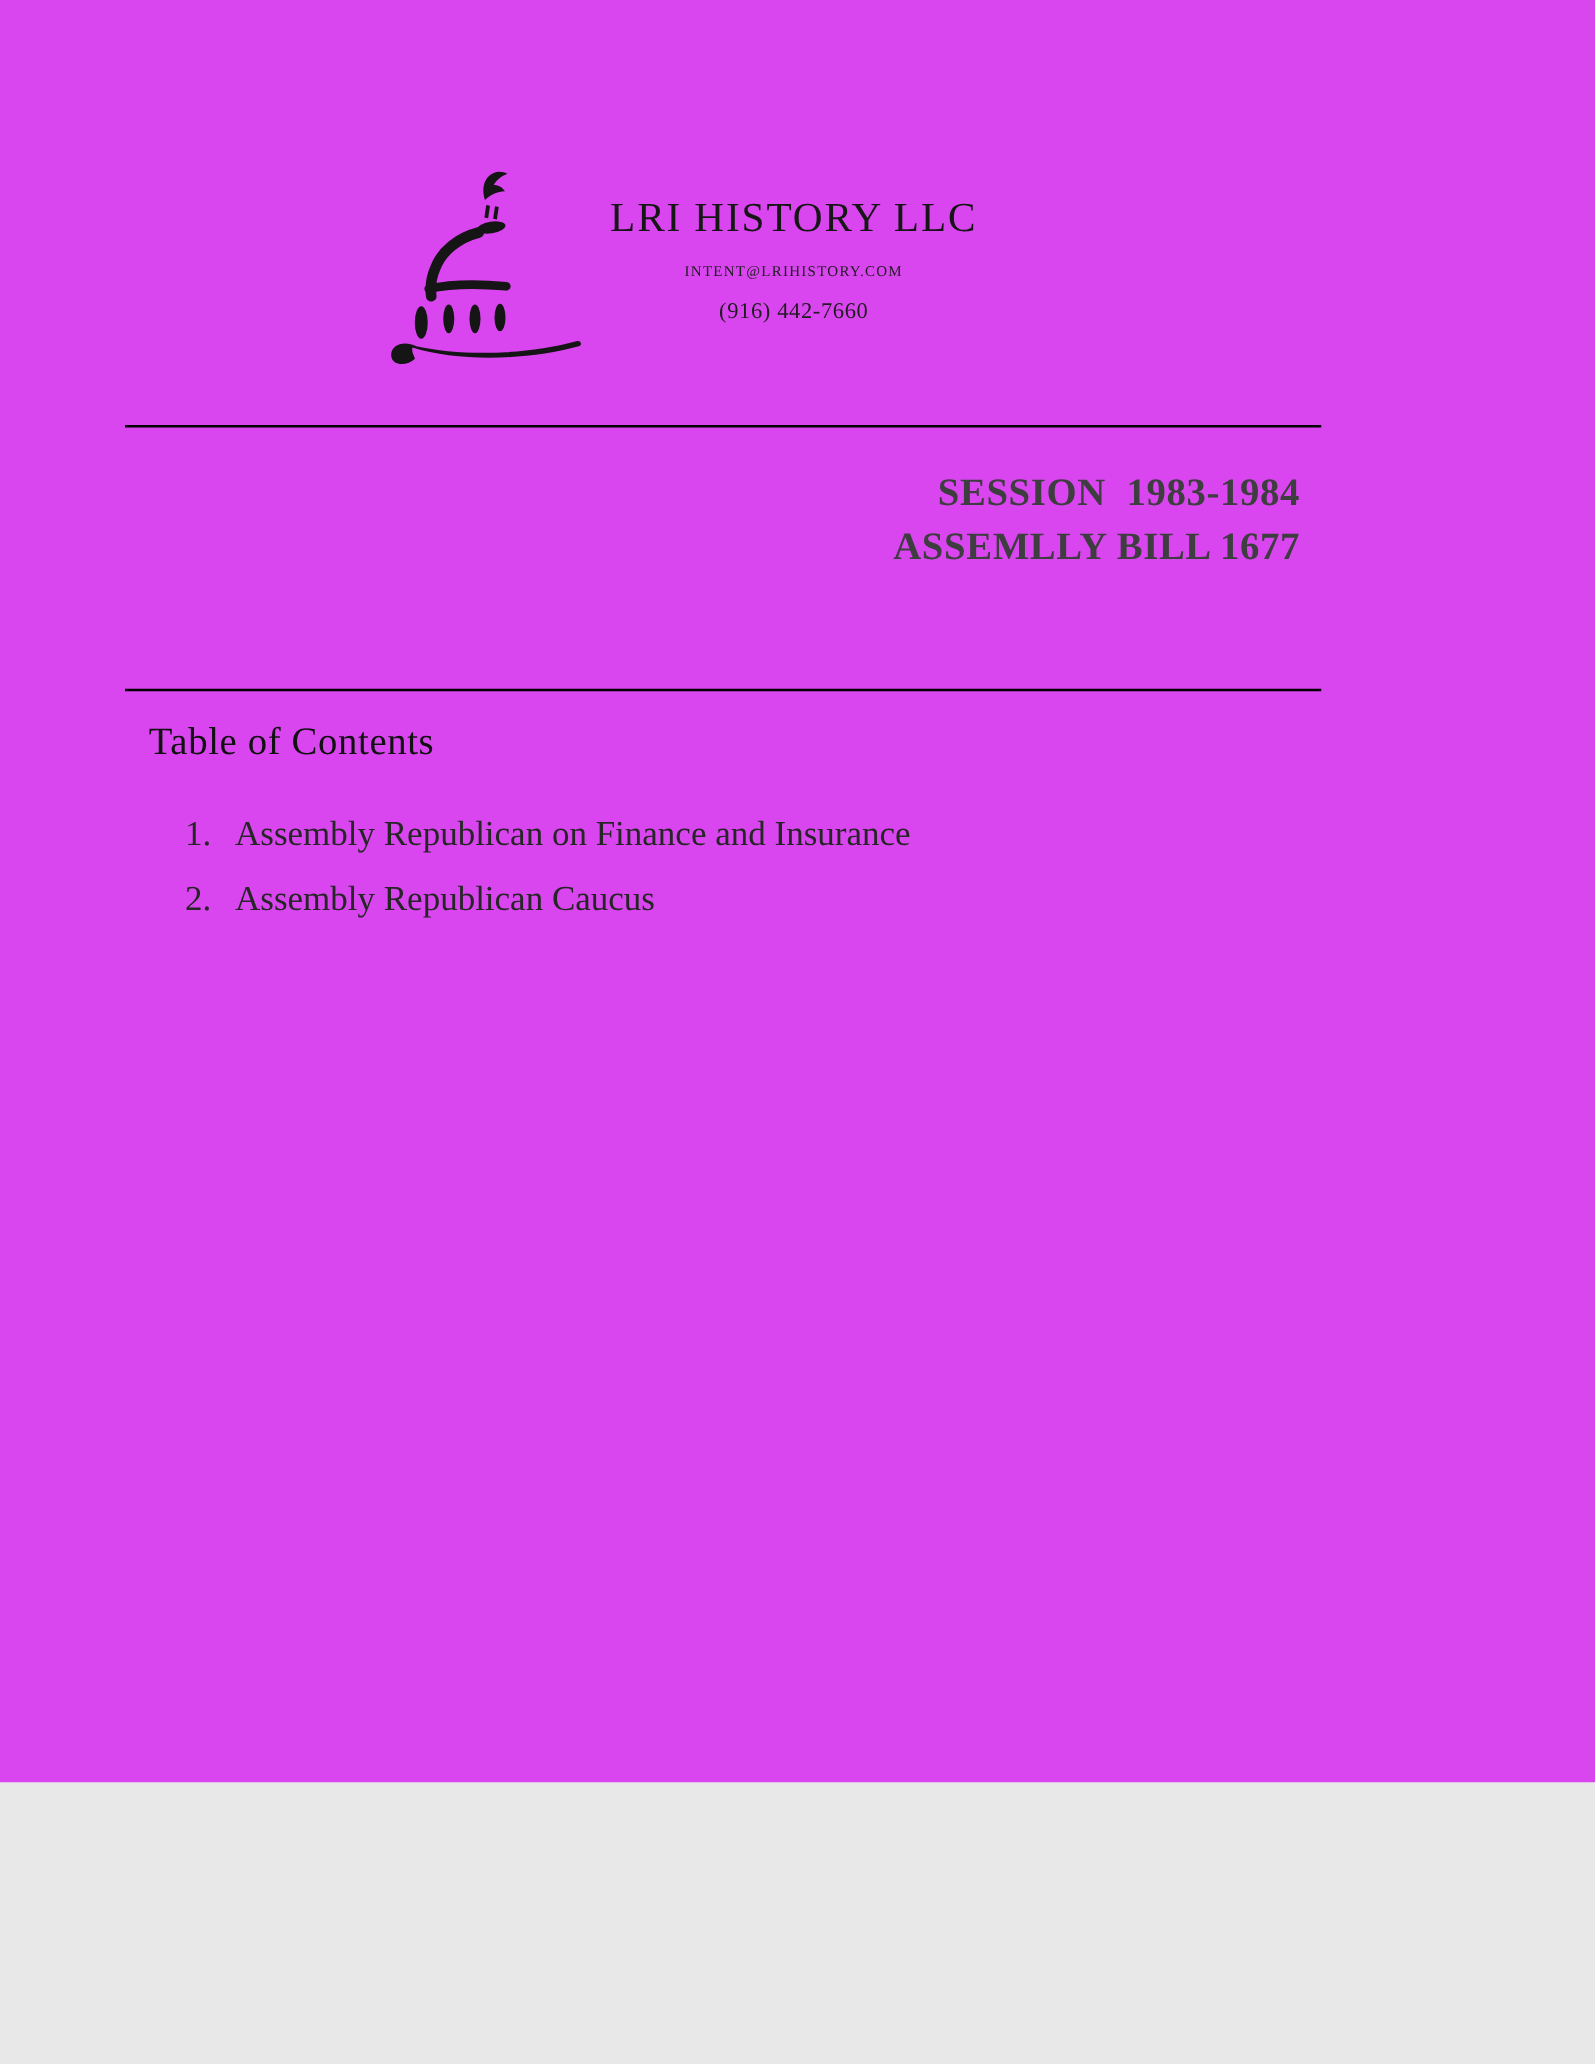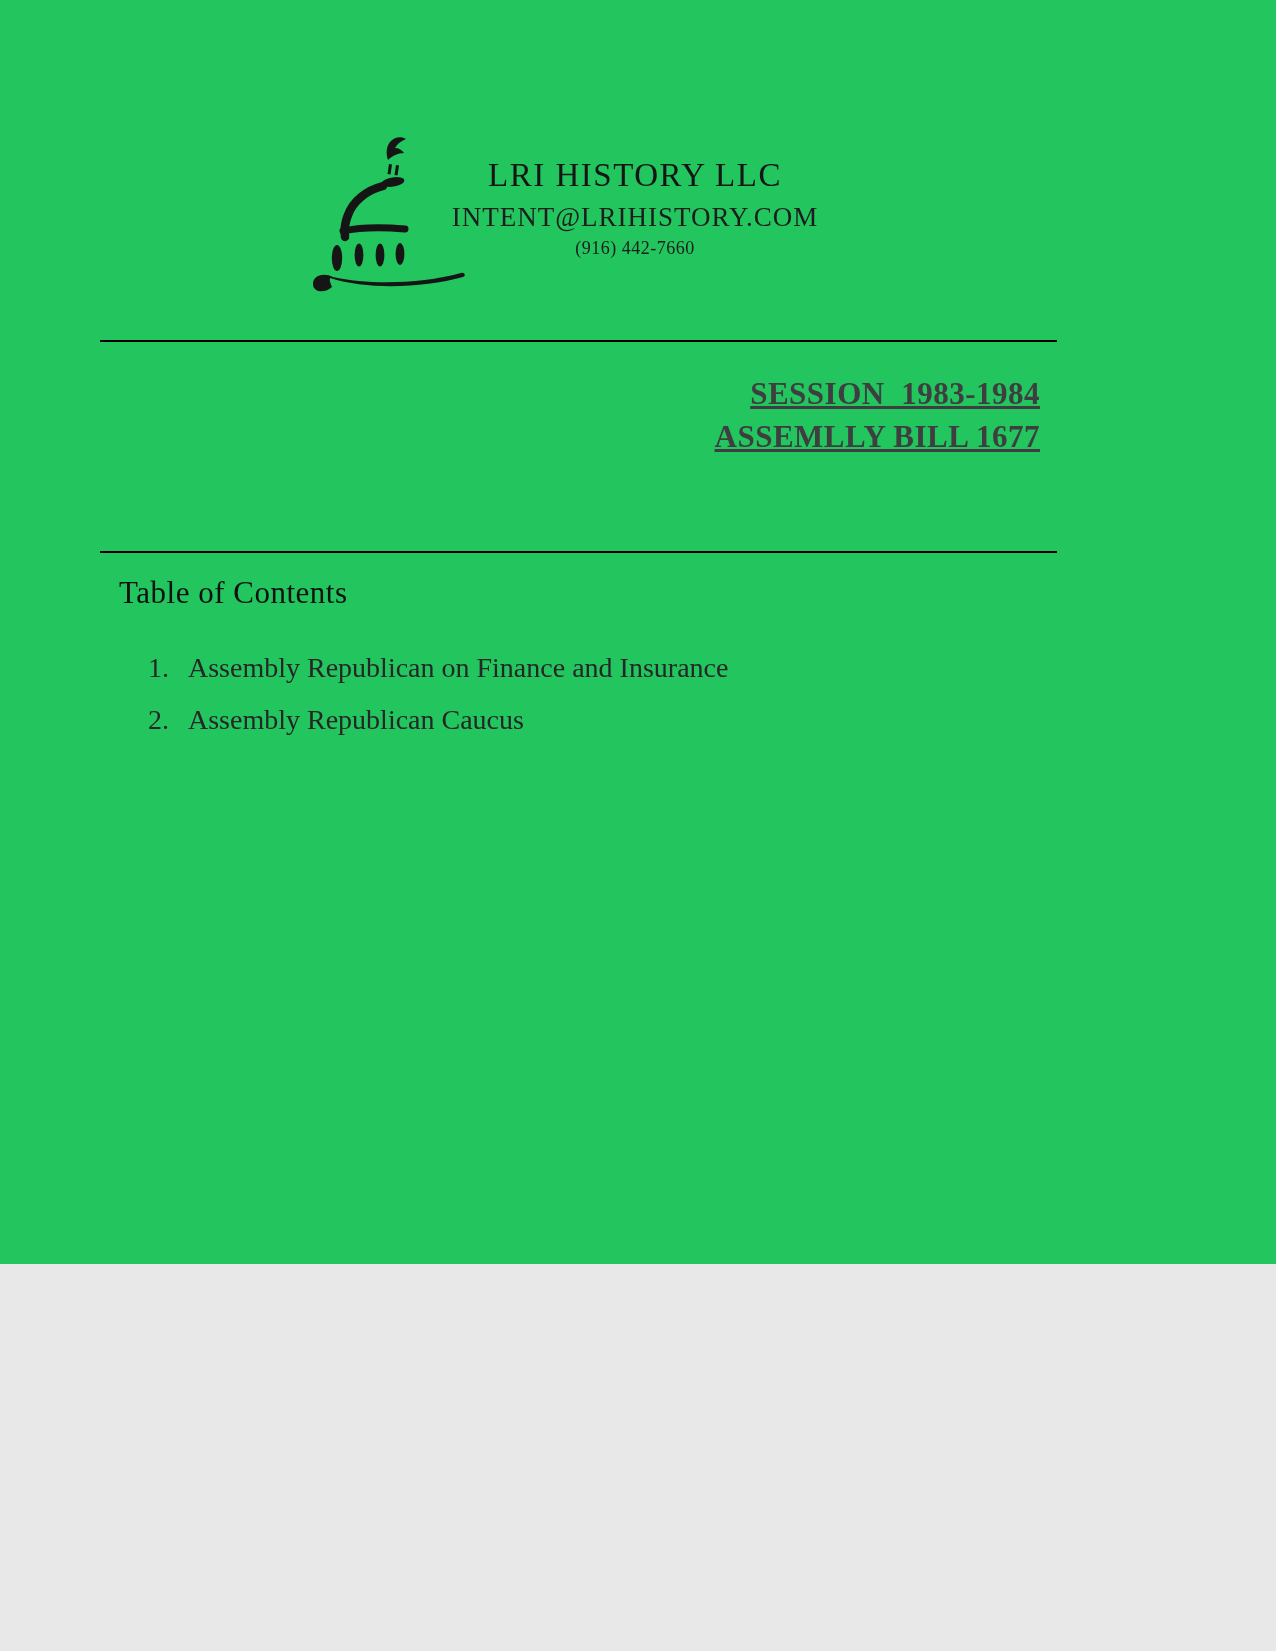--- a/index.html
+++ b/index.html
@@ -1,38 +1,38 @@
 <!DOCTYPE html>
 <html><head>
 <meta charset="utf-8">
 <style>
   html,body{margin:0;padding:0;background:#e8e8e8;}
   .page{
     position:relative;
-    width:1276px;height:1264px;
-    background:#22c55e;
+    width:1276px;height:1426px;
+    background:#d946ef;
     margin:0 auto;
     font-family:"Liberation Serif","DejaVu Serif",serif;
     color:#1a1a1a;
     overflow:hidden;
   }
   
   .logo{
     position:absolute;left:293px;top:127px;width:178px;height:168px;
   }
   .logo svg{width:100%;height:100%;}
   .company-block{
     position:absolute;left:420px;top:156px;width:430px;
     text-align:center;
   }
   .company-name{
     font-size:33px;line-height:38px;letter-spacing:1.5px;color:#161616;
   }
   .company-email{
-    font-size:27px;line-height:24px;letter-spacing:1px;margin-top:11px;color:#1d1d1d;
+    font-size:12px;line-height:24px;letter-spacing:1px;margin-top:11px;color:#1d1d1d;
   }
   .company-website{
     font-size:20px;line-height:24px;letter-spacing:1px;margin-top:7px;color:#1d1d1d;
   }
   .company-phone{
     font-size:18px;line-height:22px;letter-spacing:.5px;margin-top:8px;color:#1d1d1d;
   }
   
   .rule{
     position:absolute;left:100px;width:957px;height:0;
@@ -42,21 +42,21 @@
   .rule-bottom{top:551px;}
   
   .session{
     position:absolute;top:372px;right:236px;
     text-align:right;
     font-weight:700;
     font-size:31px;line-height:43px;
     color:#3e3e40;
     letter-spacing:.5px;
   }
-  .session-line{white-space:pre;text-decoration:underline;}
+  .session-line{white-space:pre;}
   
   .toc-title{
     position:absolute;left:119px;top:574px;
     margin:0;
     font-size:31px;line-height:38px;
     font-weight:400;color:#111;
     letter-spacing:.5px;
   }
   .toc-list{
     position:absolute;left:148px;top:652px;

